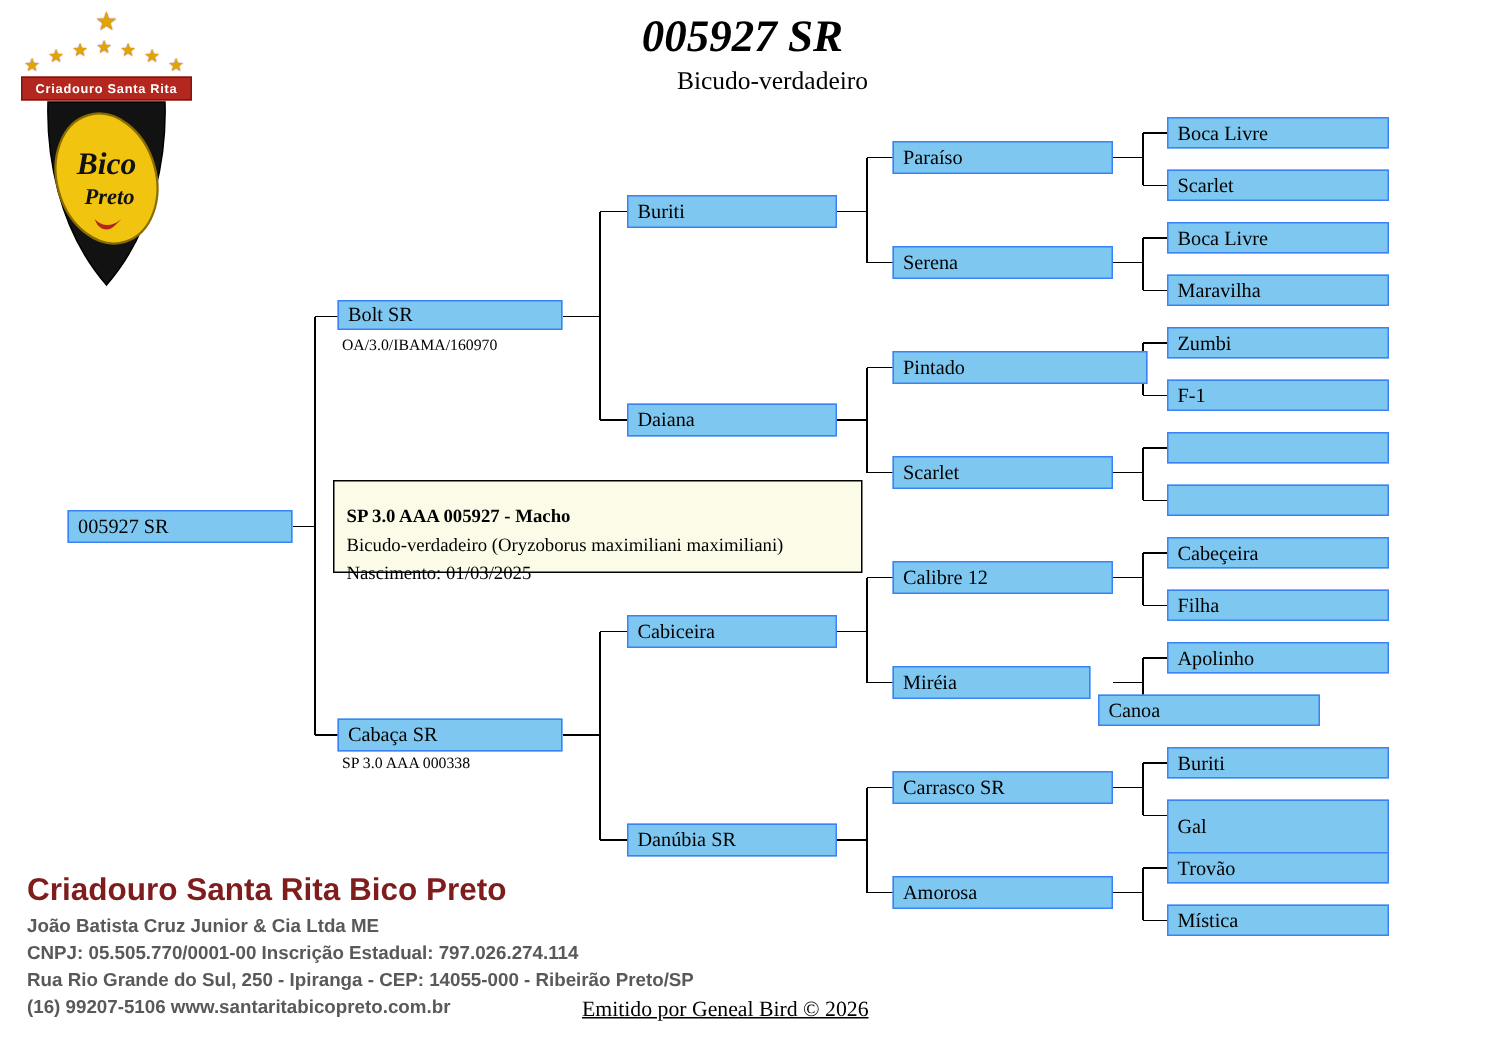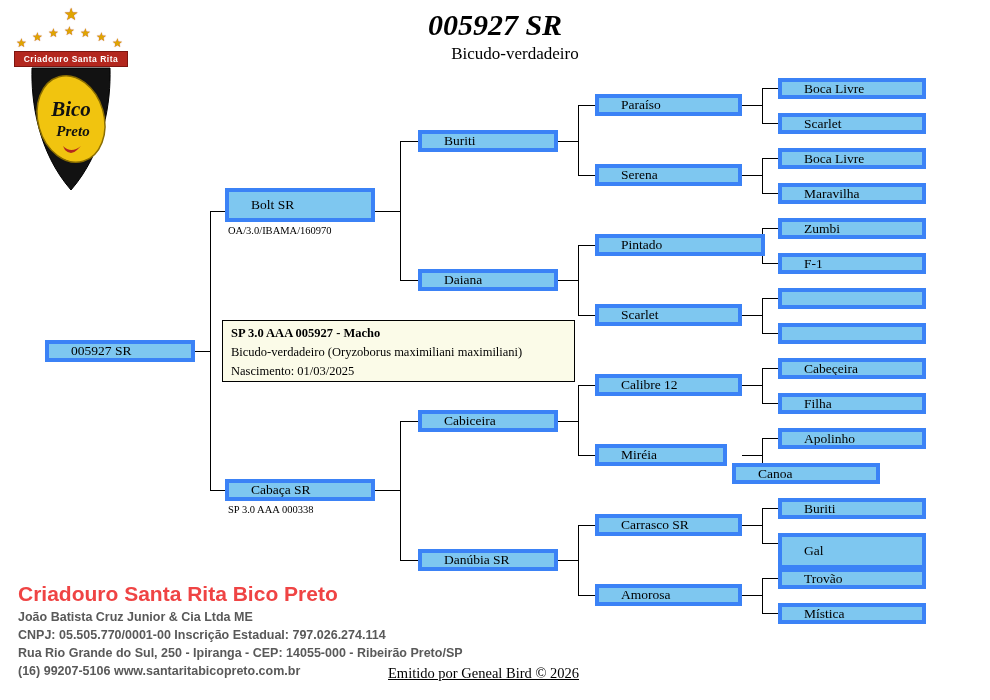--- a/index.html
+++ b/index.html
@@ -2,41 +2,41 @@
 <html><head>
 <meta charset="utf-8">
 <style>
   html,body{margin:0;padding:0;background:#ffffff;}
   #page{position:relative;width:990px;height:700px;background:#ffffff;overflow:hidden;
         font-family:"Liberation Serif",serif;}
   .title{position:absolute;left:0;right:0;top:8px;text-align:center;
          font:italic bold 30px "Liberation Serif",serif;color:#000;}
   .subtitle{position:absolute;left:0;right:0;top:44px;text-align:center;
          font:17px "Liberation Serif",serif;color:#000;margin-left:40px;}
-  .pbox{position:absolute;background:#7EC7F0;border:4px solid #3b82f6;box-sizing:border-box;
-        display:flex;align-items:center;padding:0 22px;
+  .pbox{position:absolute;background:#7EC7F0;border:1px solid #3b82f6;box-sizing:border-box;
+        display:flex;align-items:center;padding:0 6px;
         font:13.5px "Liberation Serif",serif;color:#000;white-space:nowrap;overflow:hidden;}
   .sublabel{position:absolute;font:10.5px "Liberation Serif",serif;color:#000;white-space:nowrap;}
   .infobox{position:absolute;left:222px;top:320px;width:353px;height:62px;background:#FBFBE8;
-        border:1px solid #000;box-sizing:border-box;padding:3px 8px;}
+        border:1px solid #000;box-sizing:border-box;padding:14px 8px;}
   .infobox .l1{font:bold 12.5px "Liberation Serif",serif;line-height:19px;}
   .infobox .l2,.infobox .l3{font:12.5px "Liberation Serif",serif;line-height:19px;}
   .connectors{position:absolute;left:0;top:0;}
   
   .logo{position:absolute;left:14px;top:6px;width:114px;height:182px;}
   .star{position:absolute;color:#DFA500;text-shadow:0 0 1px #a33;}
   .star-top{font-size:17px;left:50%;transform:translateX(-50%);top:-2px;}
   .star-s{font-size:12px;}
   .banner{position:absolute;left:0;top:45px;width:114px;height:16px;background:#B3271E;
         border:1px solid #7e1510;box-sizing:border-box;color:#fff;text-align:center;
         font:bold 8.5px "Liberation Sans",sans-serif;line-height:14px;letter-spacing:.5px;}
   .shieldwrap{position:absolute;left:13px;top:60px;}
   
   .breeder{position:absolute;left:18px;top:582px;
-        font:bold 21px "Liberation Sans",sans-serif;color:#ef4444;}
+        font:bold 21px "Liberation Sans",sans-serif;color:#7f1d1d;}
   .fline{position:absolute;left:18px;font:bold 12.5px "Liberation Sans",sans-serif;color:#595959;white-space:nowrap;}
   .emitted{position:absolute;left:388px;top:665px;font:14.5px "Liberation Serif",serif;color:#000;text-decoration:underline;}
 </style>
 </head>
 <body>
 
 <div id="page">
 
   <svg class="connectors" width="990" height="700" shape-rendering="crispEdges">
     <g stroke="#000" stroke-width="1" fill="none">
@@ -77,21 +77,21 @@
         <path d="M36 80 Q44 88 54 80 L50 84 Q44 90 38 84 Z" fill="#B3271E"></path>
       </svg>
     </div>
   </div>
 
   <div class="title">005927 SR</div>
   <div class="subtitle">Bicudo-verdadeiro</div>
 
   <div class="pbox" style="left:45px;top:340px;width:150px;height:22px">005927 SR</div>
 
-  <div class="pbox" style="left:225px;top:188px;width:150px;height:34px">Bolt SR</div>
+  <div class="pbox" style="left:225px;top:200px;width:150px;height:20px">Bolt SR</div>
   <div class="sublabel" style="left:228px;top:225px">OA/3.0/IBAMA/160970</div>
   <div class="pbox" style="left:225px;top:479px;width:150px;height:22px">Cabaça SR</div>
   <div class="sublabel" style="left:228px;top:504px">SP 3.0 AAA 000338</div>
 
   <div class="infobox">
     <div class="l1">SP 3.0 AAA 005927 - Macho</div>
     <div class="l2">Bicudo-verdadeiro (Oryzoborus maximiliani maximiliani)</div>
     <div class="l3">Nascimento: 01/03/2025</div>
   </div>
 

